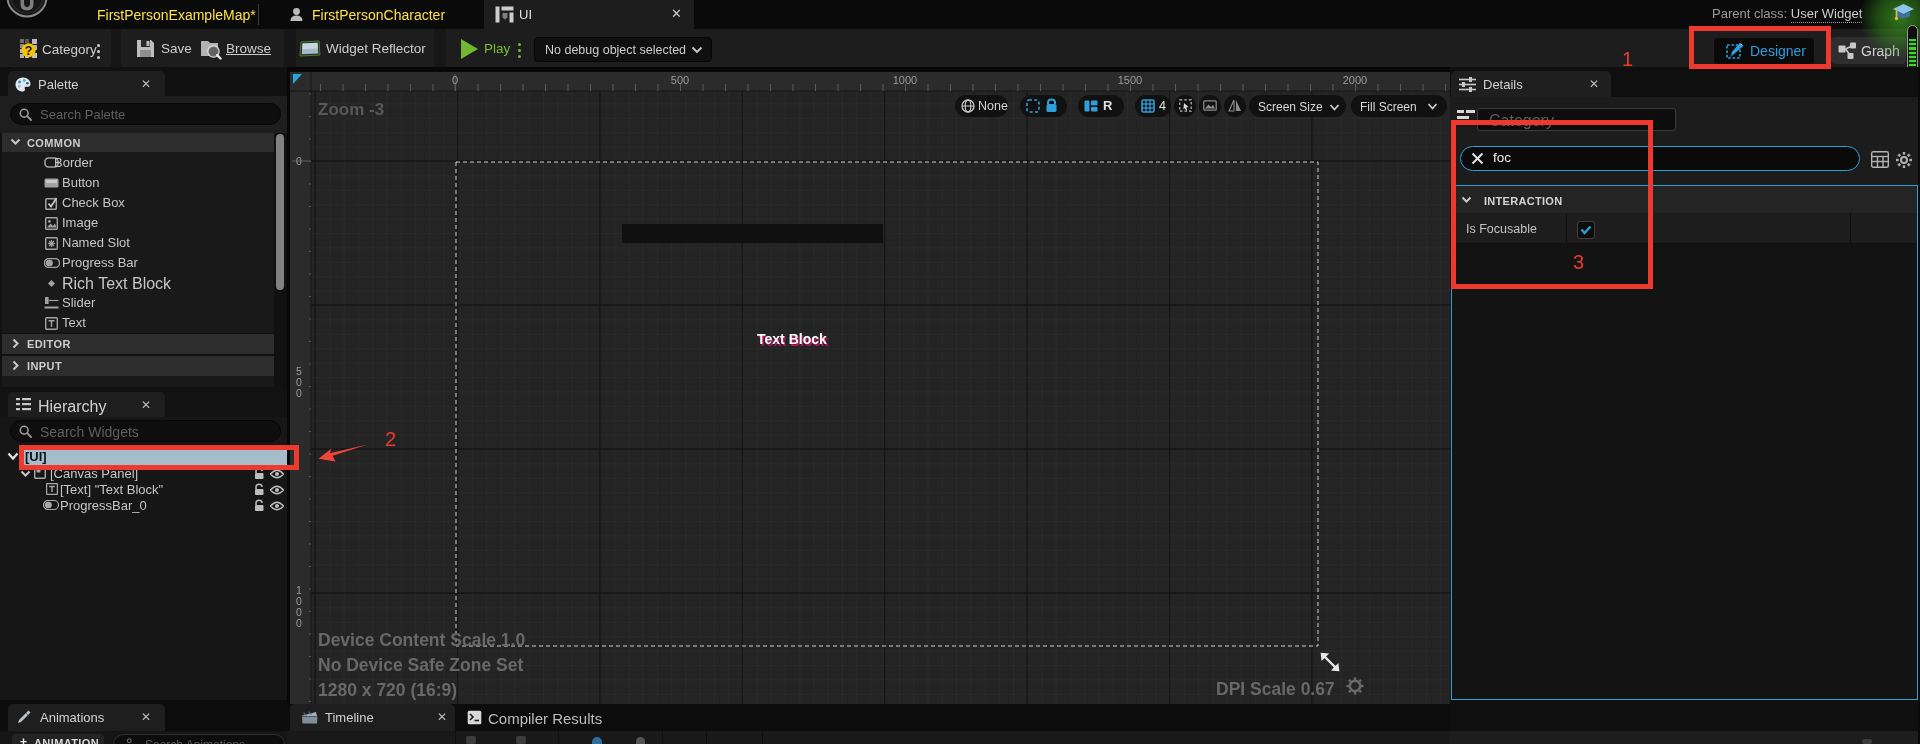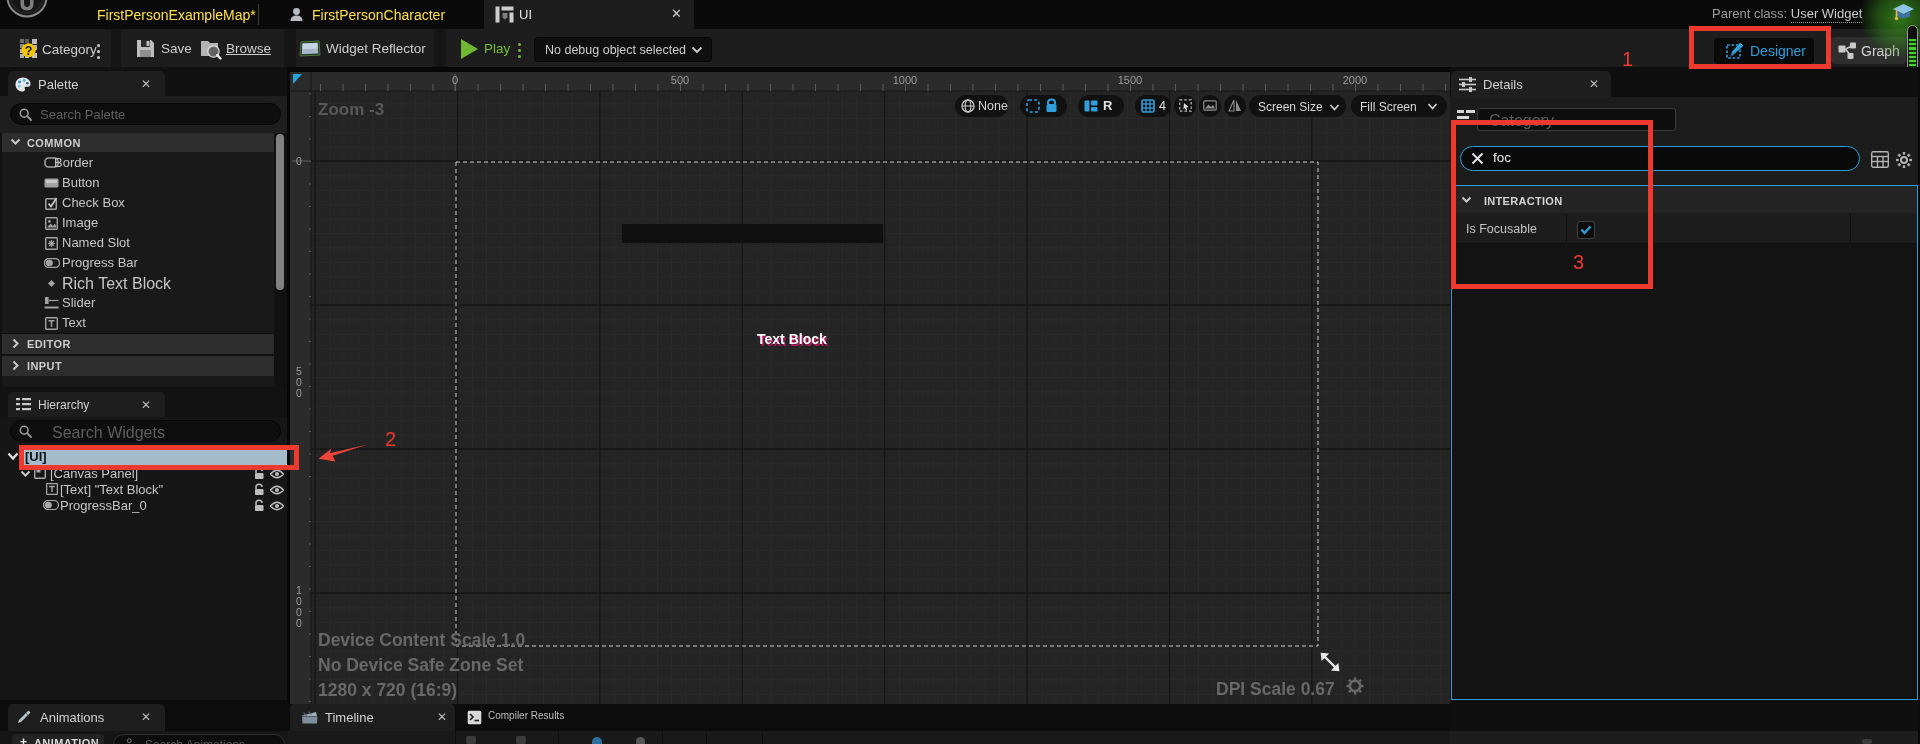--- a/index.html
+++ b/index.html
@@ -223,29 +223,29 @@
   <div class="abs" style="left:0;top:388px;width:287px;height:312px;background:#121212;"></div>
   <div class="abs" style="left:8px;top:392px;width:157px;height:25px;background:#1e1e1e;border-radius:5px 5px 0 0;"></div>
   <svg class="abs" style="left:16px;top:398px;" width="15" height="13" viewBox="0 0 15 13">
     <rect x="0" y="0" width="4" height="2.2" fill="#c9c9c9"></rect>
       <rect x="6" y="0" width="9" height="2.2" fill="#c9c9c9"></rect>
     <rect x="0" y="5" width="4" height="2.2" fill="#c9c9c9"></rect>
       <rect x="6" y="5" width="9" height="2.2" fill="#c9c9c9"></rect>
     <rect x="0" y="10" width="4" height="2.2" fill="#c9c9c9"></rect>
       <rect x="6" y="10" width="9" height="2.2" fill="#c9c9c9"></rect>
   </svg>
-  <div class="abs" style="left:38px;top:398px;color:#d2d2d2;font-size:12px;">Hierarchy</div>
+  <div class="abs" style="left:38px;top:398px;color:#d2d2d2;font-size:16px;">Hierarchy</div>
   <div class="abs" style="left:141px;top:398px;color:#bdbdbd;font-size:12px;">✕</div>
   <div class="abs" style="left:0;top:417px;width:287px;height:283px;background:#161616;"></div>
   <div class="abs" style="left:10px;top:420px;width:271px;height:22px;background:#0e0e0e;border:1px solid #070707;border-radius:11px;"></div>
   <svg class="abs" style="left:19px;top:425px;" width="13" height="13" viewBox="0 0 13 13">
     <circle cx="5.2" cy="5.2" r="3.9" fill="none" stroke="#9a9a9a" stroke-width="1.6"></circle>
     <line x1="8.2" y1="8.2" x2="12" y2="12" stroke="#9a9a9a" stroke-width="1.8" stroke-linecap="round"></line>
   </svg>
-  <div class="abs" style="left:40px;top:424px;color:#5e5e5e;font-size:16px;margin-left:12px;">Search Widgets</div>
+  <div class="abs" style="left:40px;top:424px;color:#5e5e5e;font-size:14px;">Search Widgets</div>
   <div id="hier-tree" style="position:absolute;left:0;top:0;">
 
     <svg class="abs" style="left:7px;top:452px;" width="12" height="9" viewBox="0 0 12 9">
         <path d="M1.5 1.5 L6 6.5 L10.5 1.5" fill="none" stroke="#e2e2e2" stroke-width="2.2"></path>
       </svg>
     <div class="abs" style="left:20px;top:446px;width:274px;height:20px;background:#a5bcca;"></div>
     <div class="abs" style="left:25px;top:449px;color:#0b1116;font-size:13px;font-weight:bold;">[UI]</div>
 
     <svg class="abs" style="left:20px;top:470px;" width="11" height="8" viewBox="0 0 11 8">
         <path d="M1.5 1.5 L5.5 5.5 L9.5 1.5" fill="none" stroke="#c9c9c9" stroke-width="2"></path>
@@ -545,21 +545,21 @@
       <path d="M2 6.5 L17.5 6.5 L17 13.5 L2.5 13.5 Z" fill="#7e8e9c"></path>
       <path d="M3.5 2.8 L6.5 5.5 M8.5 1.8 L11.5 4.6" stroke="#5d6b77" stroke-width="1.2"></path>
     </svg>
     <div class="abs" style="left:325px;top:710px;color:#d2d2d2;font-size:13px;">Timeline</div>
     <div class="abs" style="left:437px;top:710px;color:#bdbdbd;font-size:12px;">✕</div>
     <svg class="abs" style="left:467px;top:710px;" width="15" height="15" viewBox="0 0 15 15">
       <rect x="0.7" y="0.7" width="13.6" height="13.6" rx="1.5" fill="#d8d8d8"></rect>
       <path d="M3 4 L6 7 L3 10" fill="none" stroke="#1a1a1a" stroke-width="1.6"></path>
       <line x1="7.5" y1="10.5" x2="12" y2="10.5" stroke="#1a1a1a" stroke-width="1.6"></line>
     </svg>
-    <div class="abs" style="left:488px;top:710px;color:#bdbdbd;font-size:10px;">Compiler Results</div>
+    <div class="abs" style="left:488px;top:710px;color:#bdbdbd;font-size:15px;">Compiler Results</div>
 
     <div class="abs" style="left:287px;top:731px;width:1163px;height:13px;background:#191919;"></div>
     <div class="abs" style="left:455px;top:731px;width:1px;height:13px;background:#0e0e0e;"></div>
     <div class="abs" style="left:558px;top:731px;width:1px;height:13px;background:#0e0e0e;"></div>
     <div class="abs" style="left:662px;top:731px;width:1px;height:13px;background:#0e0e0e;"></div>
     <div class="abs" style="left:706px;top:731px;width:1px;height:13px;background:#0e0e0e;"></div>
     <div class="abs" style="left:762px;top:731px;width:1px;height:13px;background:#0e0e0e;"></div>
     <div class="abs" style="left:466px;top:736px;width:10px;height:8px;background:#3c3c3c;border-radius:2px;"></div>
     <div class="abs" style="left:516px;top:736px;width:10px;height:8px;background:#3c3c3c;border-radius:2px;"></div>
     <div class="abs" style="left:592px;top:737px;width:10px;height:7px;background:#2d6e9e;border-radius:5px 5px 0 0;"></div>

